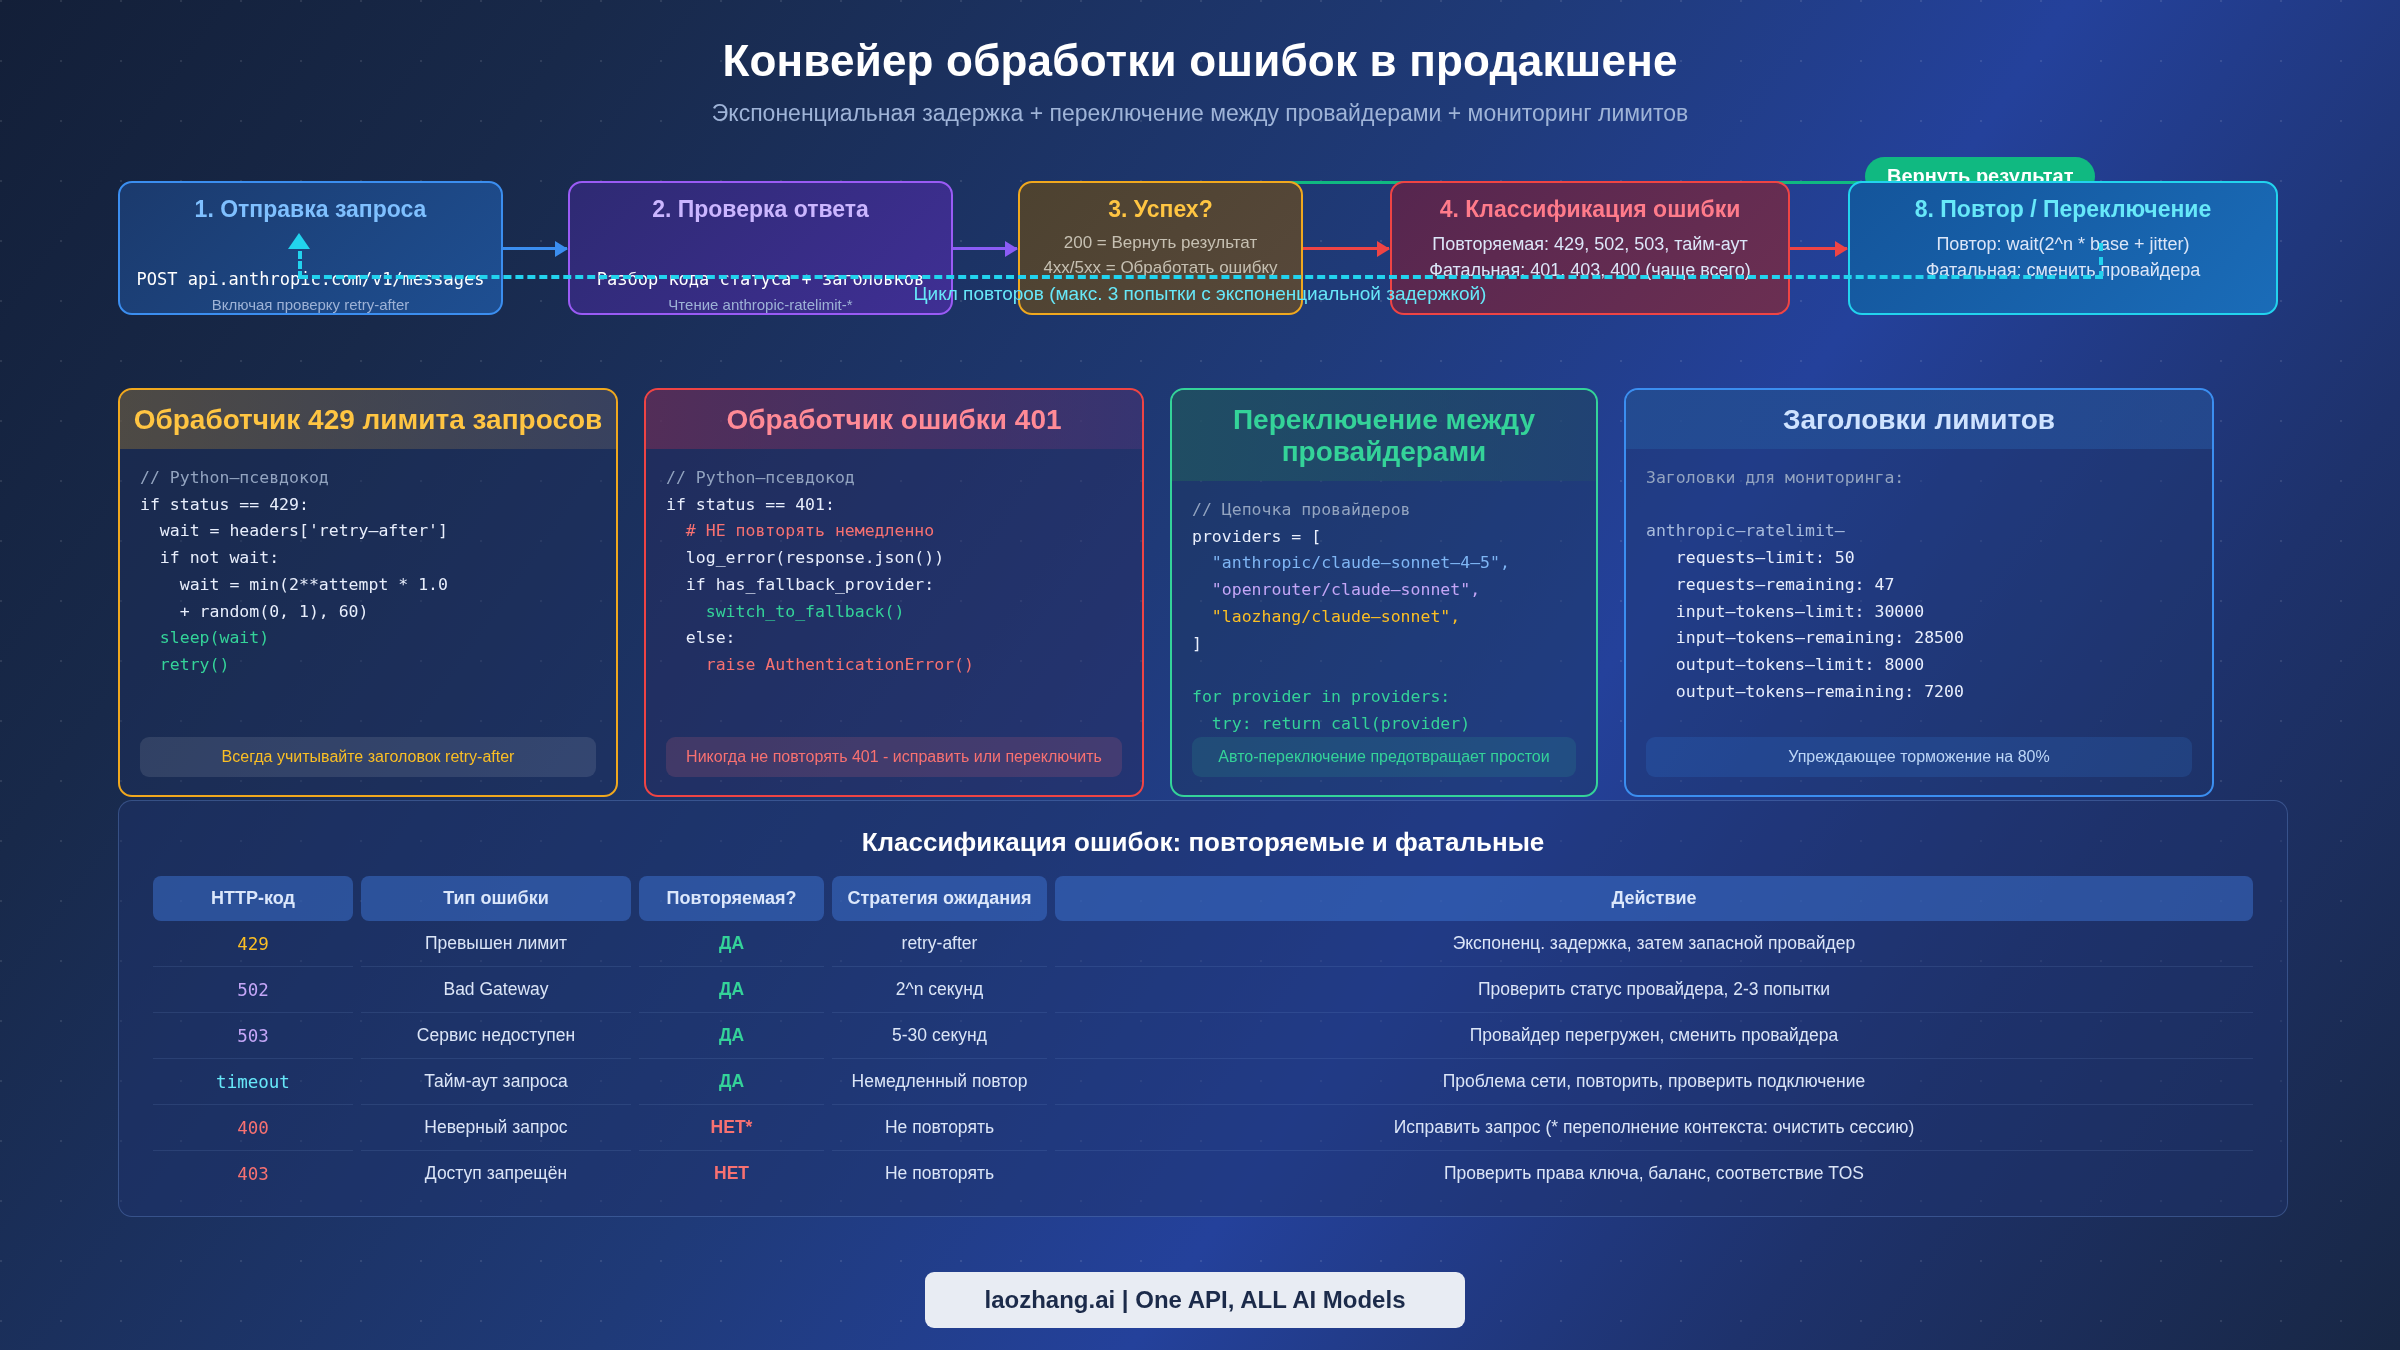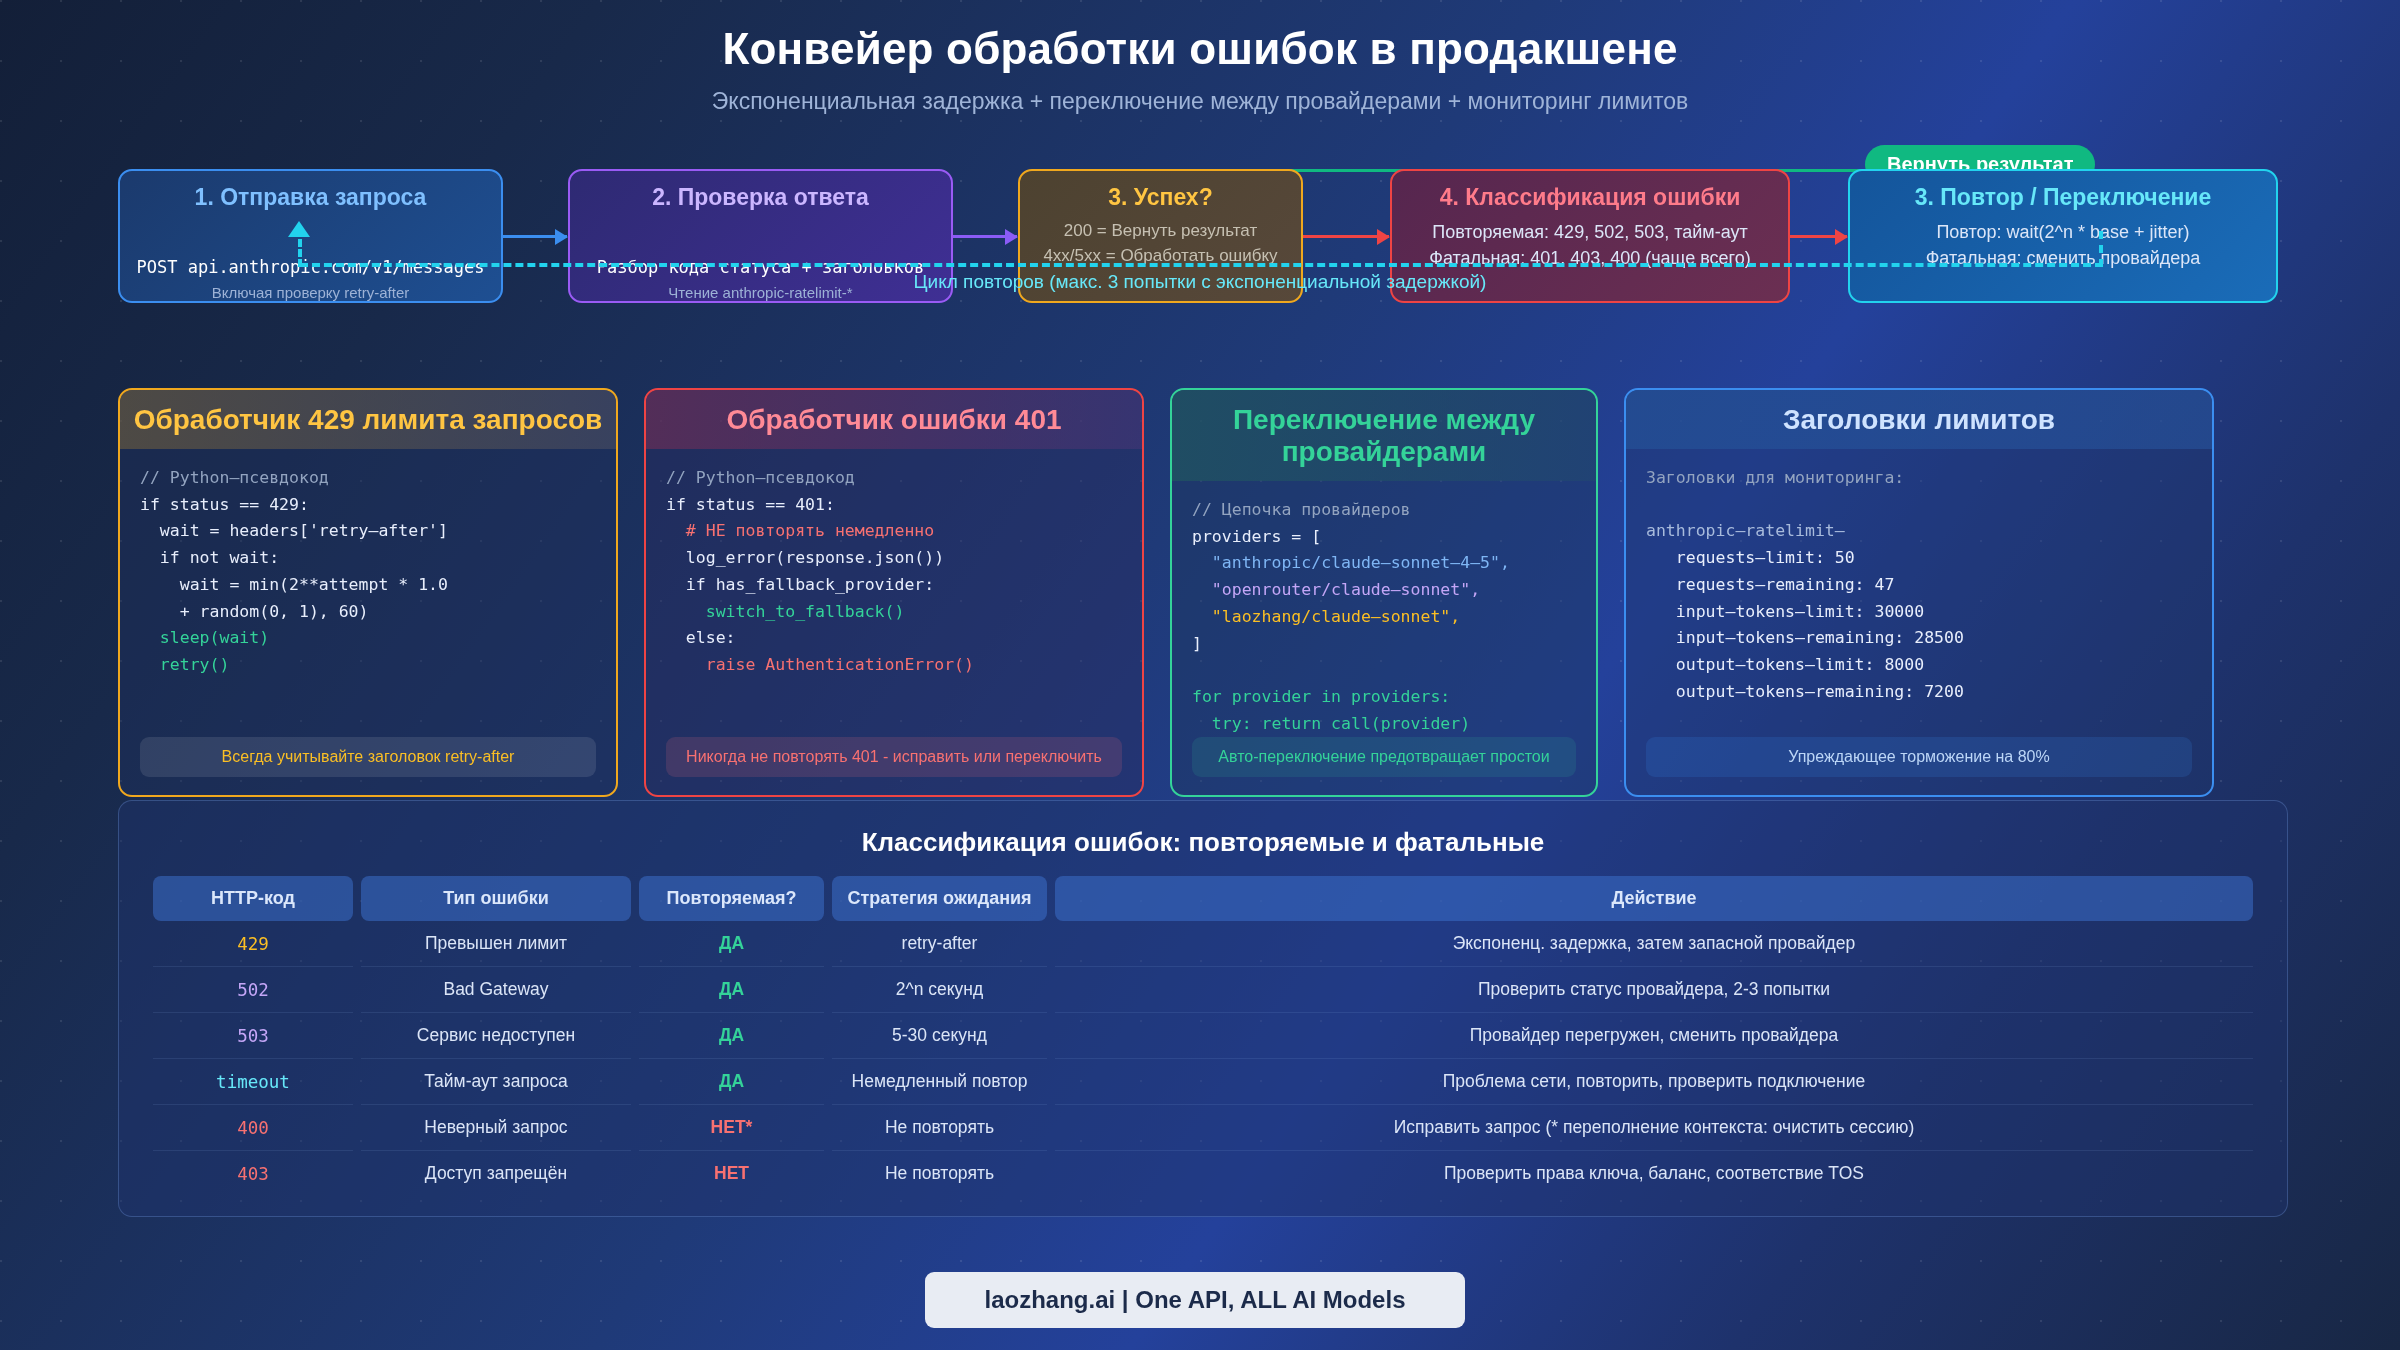--- a/index.html
+++ b/index.html
@@ -8,21 +8,21 @@
     font-family: "Liberation Sans", sans-serif;
     background:
       radial-gradient(circle at 1px 1px, rgba(255,255,255,0.10) 1px, transparent 1.6px) 0 0 / 60px 60px,
       linear-gradient(125deg, #131f38 0%, #18294a 18%, #1f3a78 46%, #24419b 62%, #1e326c 80%, #182744 100%);
     color: #e8eefc;
     position: relative;
   }
   .stage { position: relative; width: 2400px; height: 1350px; }
 
   
-  .header { text-align: center; padding-top: 24px; }
+  .header { text-align: center; padding-top: 36px; }
   .title { font-size: 44px; font-weight: bold; color: #ffffff; letter-spacing: .2px; }
   .subtitle { font-size: 23px; color: #9fb4d8; margin-top: 14px; font-weight: 400; }
 
   
   .flow { position: relative; margin-top: 28px; height: 190px; }
   .fbox {
     position: absolute; top: 26px; border-radius: 14px; text-align: center;
     padding: 13px 12px 14px; overflow: hidden;
   }
   .fbox .fh { font-size: 23px; font-weight: bold; margin-bottom: 8px; }
@@ -165,21 +165,21 @@
     <div class="arrow a3"></div>
 
     <div class="fbox" id="fbox-4">
       <div class="fh">4. Классификация ошибки</div>
       <div class="fl">Повторяемая: 429, 502, 503, тайм-аут</div>
       <div class="fl">Фатальная: 401, 403, 400 (чаще всего)</div>
     </div>
     <div class="arrow a4"></div>
 
     <div class="fbox" id="fbox-5">
-      <div class="fh">3. Повтор / Переключение</div>
+      <div class="fh">8. Повтор / Переключение</div>
       <div class="fl">Повтор: wait(2^n * base + jitter)</div>
       <div class="fl">Фатальная: сменить провайдера</div>
     </div>
 
     <div class="loop" id="loop-v"></div>
     <div class="loop" id="loop-h"></div>
     <div class="loop" id="loop-vl"></div>
     <div class="loop" id="loop-head"></div>
     <div class="loop-label">Цикл повторов (макс. 3 попытки с экспоненциальной задержкой)</div>
   </div>

